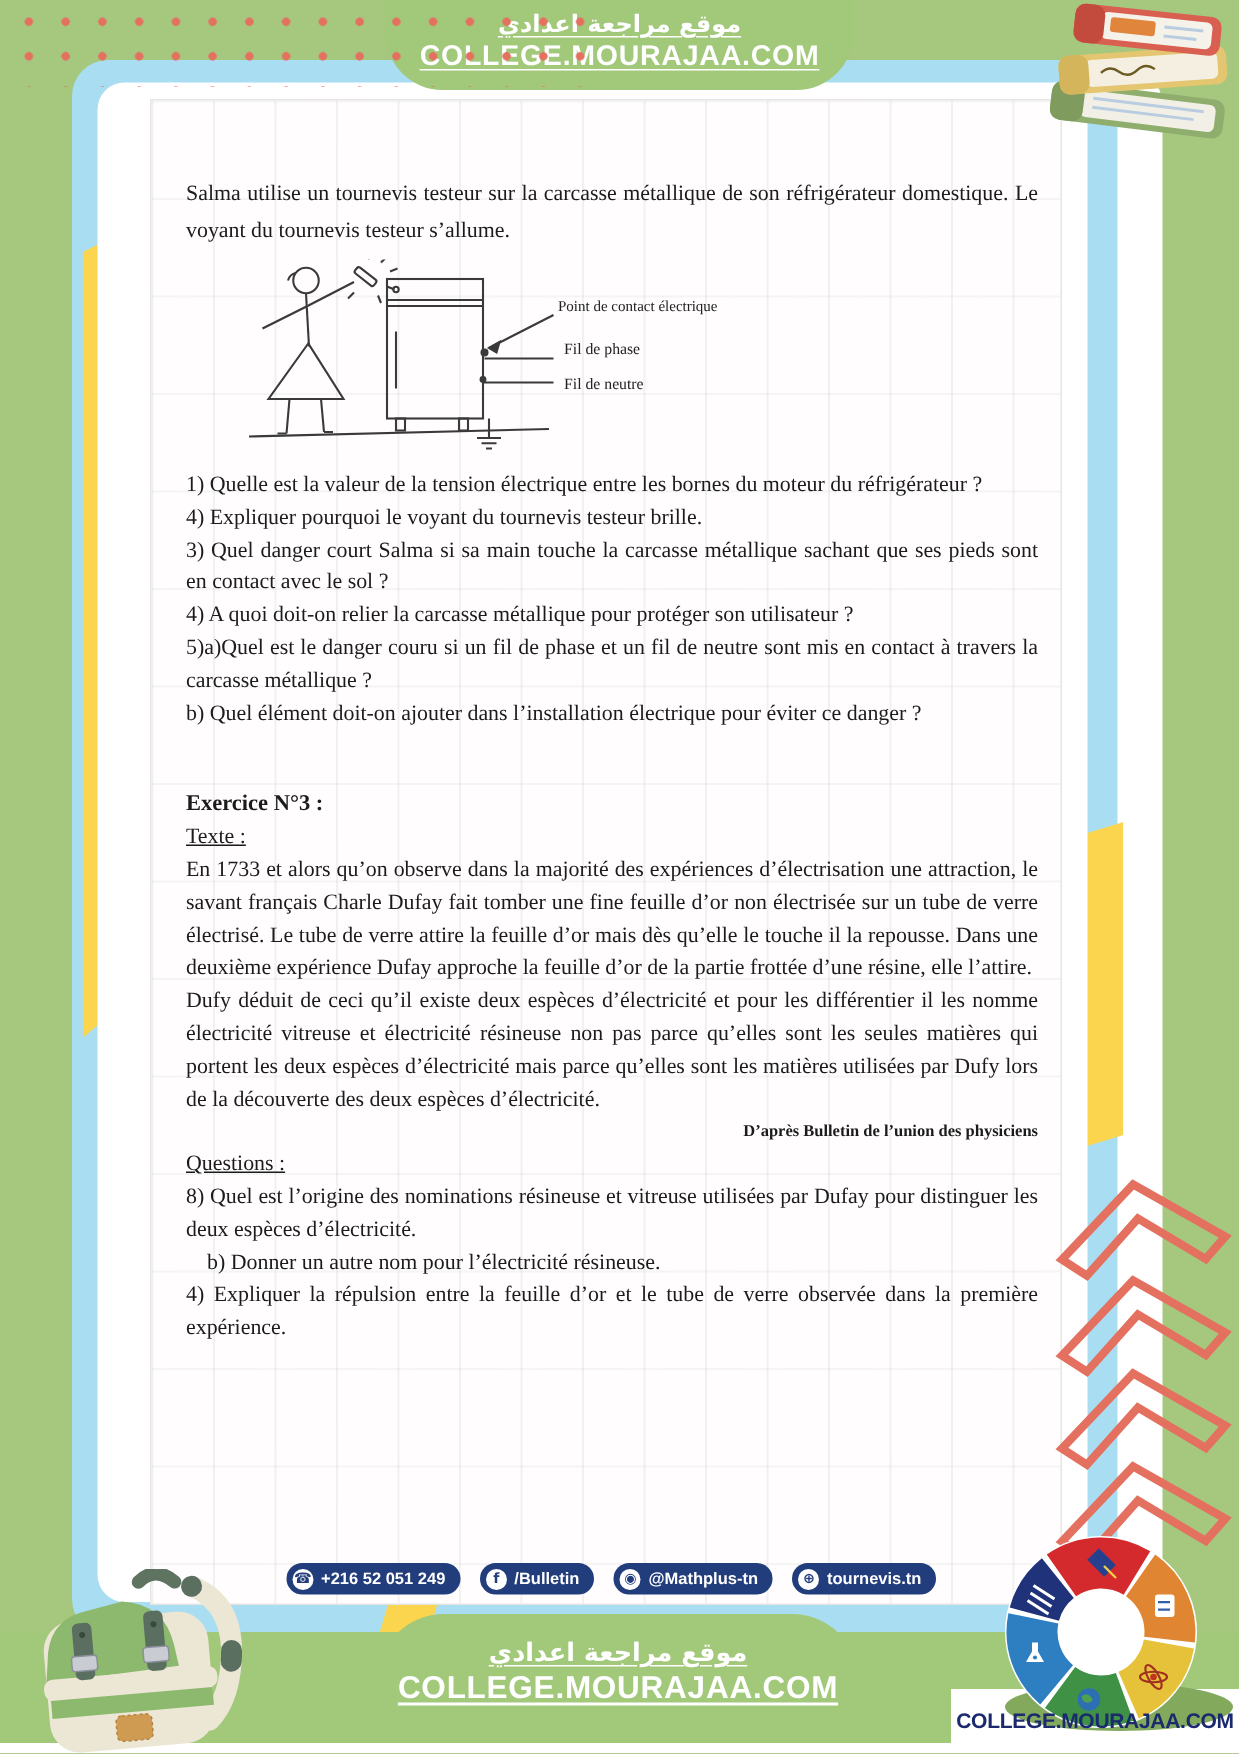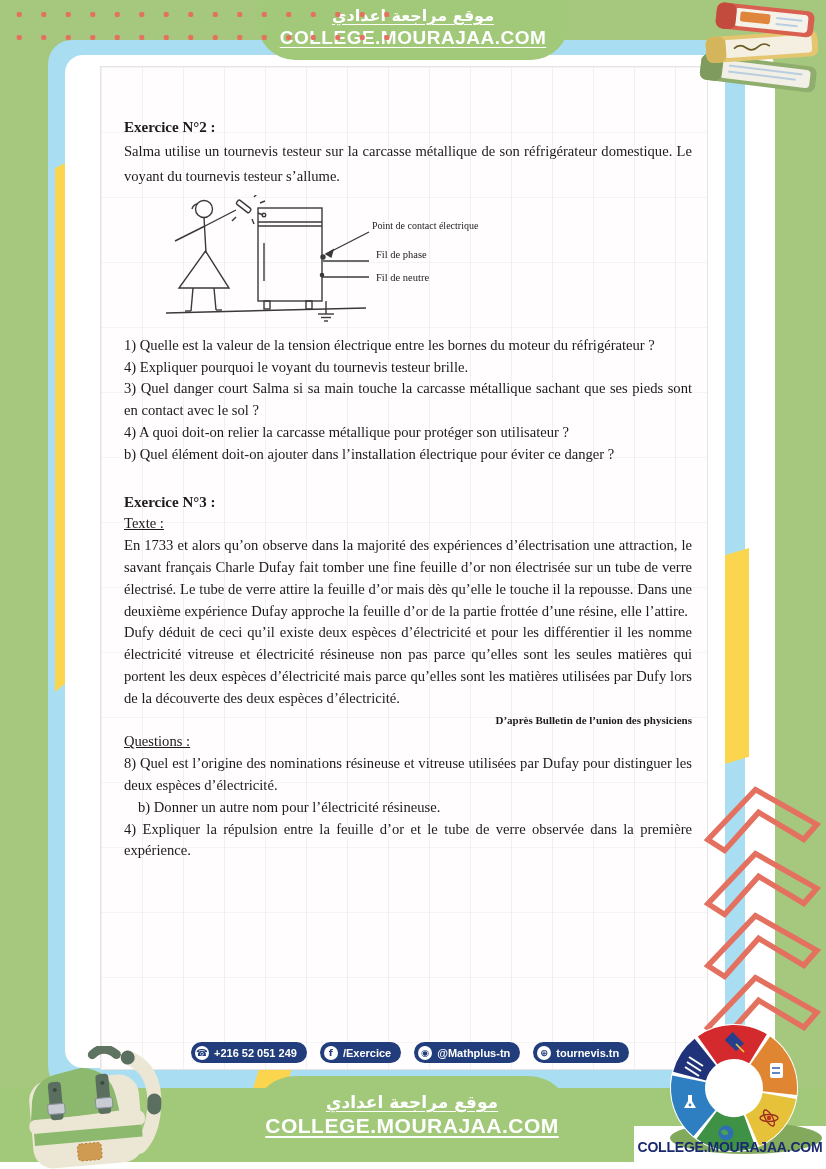--- a/index.html
+++ b/index.html
@@ -51,21 +51,21 @@
 
   
   .doc{position:absolute;left:0;top:0;width:100%;box-sizing:border-box;
       padding:50px 15px 0 23px;font-family:"Liberation Serif",serif;
       color:#1b1b1b;font-size:14.6px;line-height:21.8px;}
   .doc p{margin:0;text-align:justify;}
   .ex-title{font-weight:bold;font-size:15px;margin:0 0 4px 0;}
   .intro{line-height:25px;}
   .fig-wrap{height:136px;margin:6px 0 4px 0;position:relative;}
   .qblock p{margin:0;}
-  .ex3{margin-top:26px;}
+  .ex3{margin-top:39px;}
   .sub-label{text-decoration:underline;}
   .attrib{font-weight:bold;text-align:right !important;font-size:11px;}
 
   
   .contact-row{left:191px;top:1042px;display:flex;gap:13px;}
   .pill{display:flex;align-items:center;gap:5px;background:#223d7b;border-radius:11px;
       padding:2px 10px 2px 4px;color:#fff;font-size:11px;font-weight:bold;height:17px;}
   .pill .ic{display:inline-flex;align-items:center;justify-content:center;width:14px;height:14px;
       background:#fff;color:#223d7b;border-radius:50%;font-size:9.5px;font-weight:bold;
       font-family:"DejaVu Sans",sans-serif;}
@@ -85,21 +85,20 @@
   <div class="abs white-outer"></div>
   <div class="abs blue-card"></div>
   <div class="abs yellow-strip-left"></div>
   <div class="abs yellow-strip-right"></div>
   <div class="abs yellow-patch-footer"></div>
   <div class="abs white-inner"></div>
 
   <div class="abs paper">
     <div class="doc">
 
-      <p class="ex-title">Exercice N°2 :</p>
       <p class="intro">Salma utilise un tournevis testeur sur la carcasse métallique de son réfrigérateur domestique. Le voyant du tournevis testeur s’allume.</p>
 
       <div class="fig-wrap">
         <svg width="360" height="133" viewBox="0 0 360 133" style="position:absolute;left:42px;top:0;">
           <g fill="none" stroke="#3a3a3a" stroke-width="1.4">
 
             <line x1="0" y1="118" x2="200" y2="113"></line>
 
             <circle cx="38" cy="14" r="8.5"></circle>
             <path d="M31,9 q-4,1 -5,5"></path>
@@ -144,20 +143,21 @@
           <text x="210" y="63" font-size="10.5" fill="#222">Fil de phase</text>
           <text x="210" y="86" font-size="10.5" fill="#222">Fil de neutre</text>
         </svg>
       </div>
 
       <div class="qblock">
         <p>1) Quelle est la valeur de la tension électrique entre les bornes du moteur du réfrigérateur ?</p>
         <p>4) Expliquer pourquoi le voyant du tournevis testeur brille.</p>
         <p>3) Quel danger court Salma si sa main touche la carcasse métallique sachant que ses pieds sont en contact avec le sol ?</p>
         <p>4) A quoi doit-on relier la carcasse métallique pour protéger son utilisateur ?</p>
+        <p>5)a)Quel est le danger couru si un fil de phase et un fil de neutre sont mis en contact à travers la carcasse métallique ?</p>
         <p>b) Quel élément doit-on ajouter dans l’installation électrique pour éviter ce danger ?</p>
       </div>
 
       <div class="ex3">
         <p class="ex-title">Exercice N°3 :</p>
         <p><span class="sub-label">Texte :</span></p>
         <p>En 1733 et alors qu’on observe dans la majorité des expériences d’électrisation une attraction, le savant français Charle Dufay fait tomber une fine feuille d’or non électrisée sur un tube de verre électrisé. Le tube  de verre attire la feuille d’or mais dès qu’elle le touche il la repousse. Dans une deuxième expérience Dufay approche la feuille d’or de la partie frottée d’une résine, elle l’attire.</p>
         <p>Dufy déduit de ceci qu’il existe deux espèces d’électricité et pour les différentier  il les nomme électricité vitreuse et électricité résineuse non pas parce qu’elles sont les seules matières qui portent les deux espèces d’électricité mais parce qu’elles sont les matières utilisées par Dufy lors de la découverte des deux espèces d’électricité.</p>
         <p class="attrib">D’après Bulletin de l’union des physiciens</p>
         <p><span class="sub-label">Questions :</span></p>
@@ -170,21 +170,21 @@
     </div>
   </div>
 
   <div class="abs contact-row">
     <div class="pill">
       <span class="ic">☎</span>
       <span>+216 52 051 249</span>
     </div>
     <div class="pill">
       <span class="ic">f</span>
-      <span>/Exercice</span>
+      <span>/Bulletin</span>
     </div>
     <div class="pill">
       <span class="ic">◉</span>
       <span>@Mathplus-tn</span>
     </div>
     <div class="pill">
       <span class="ic">⊕</span>
       <span>tournevis.tn</span>
     </div>
   </div>

